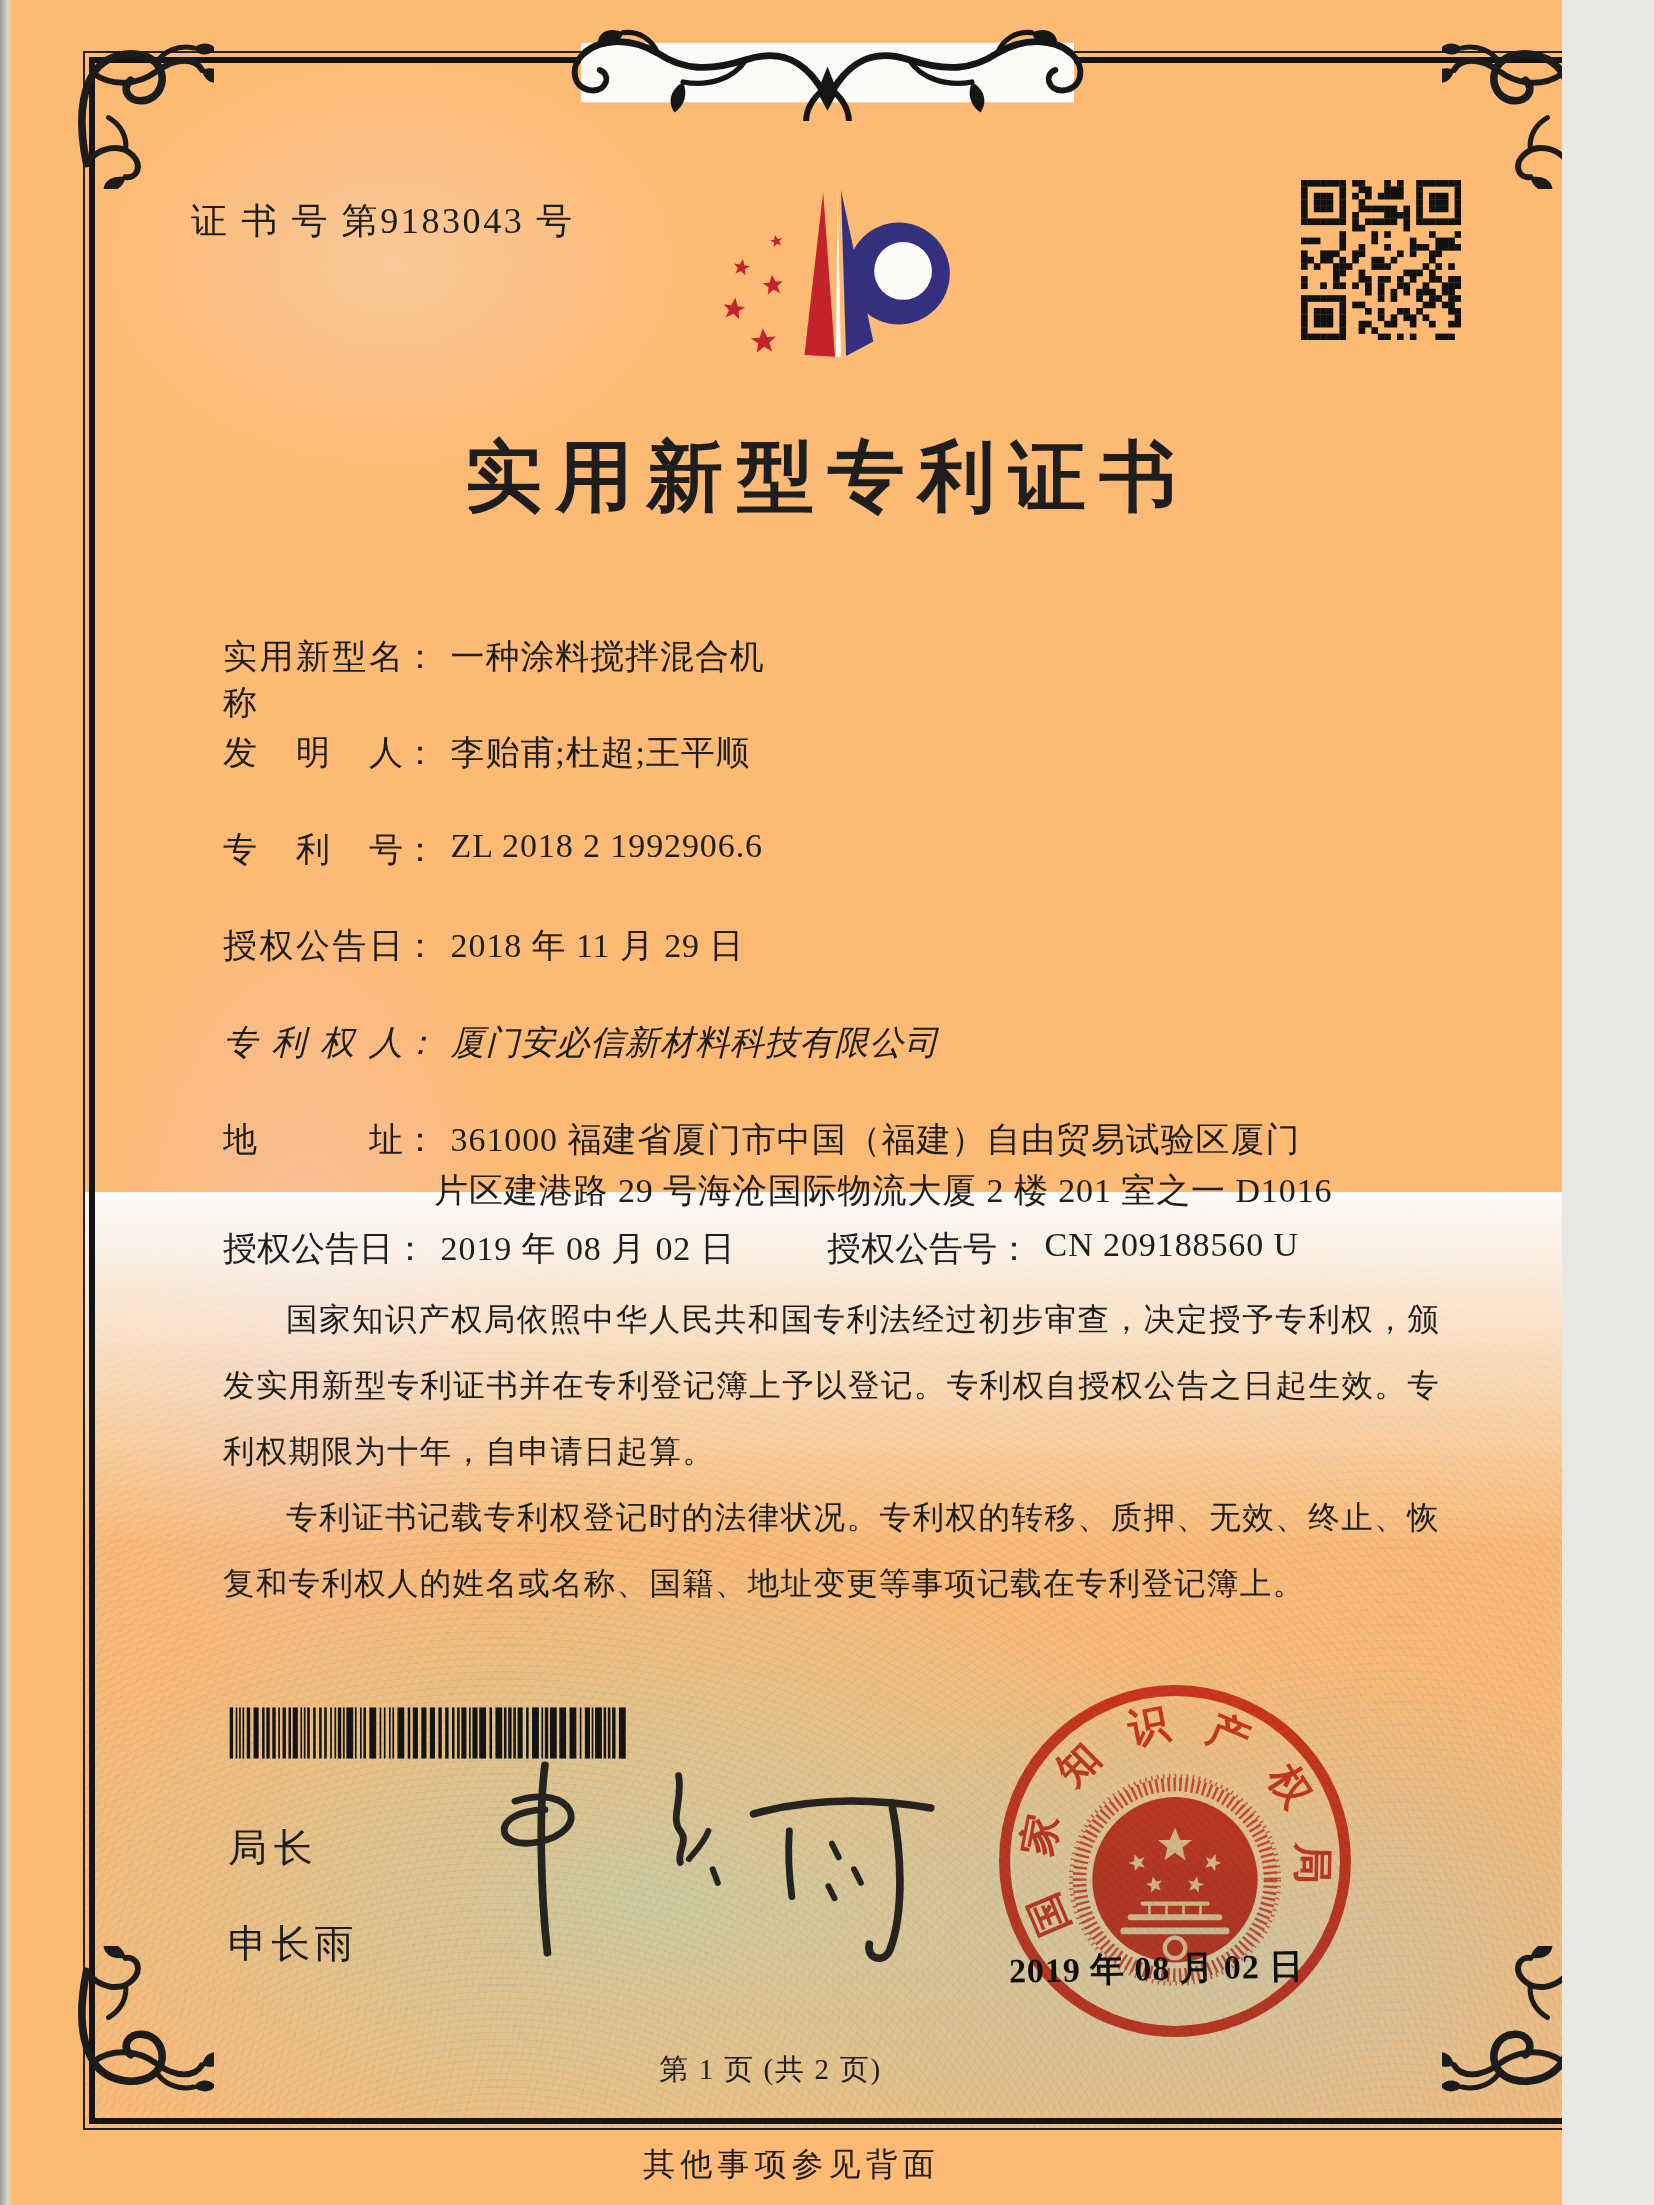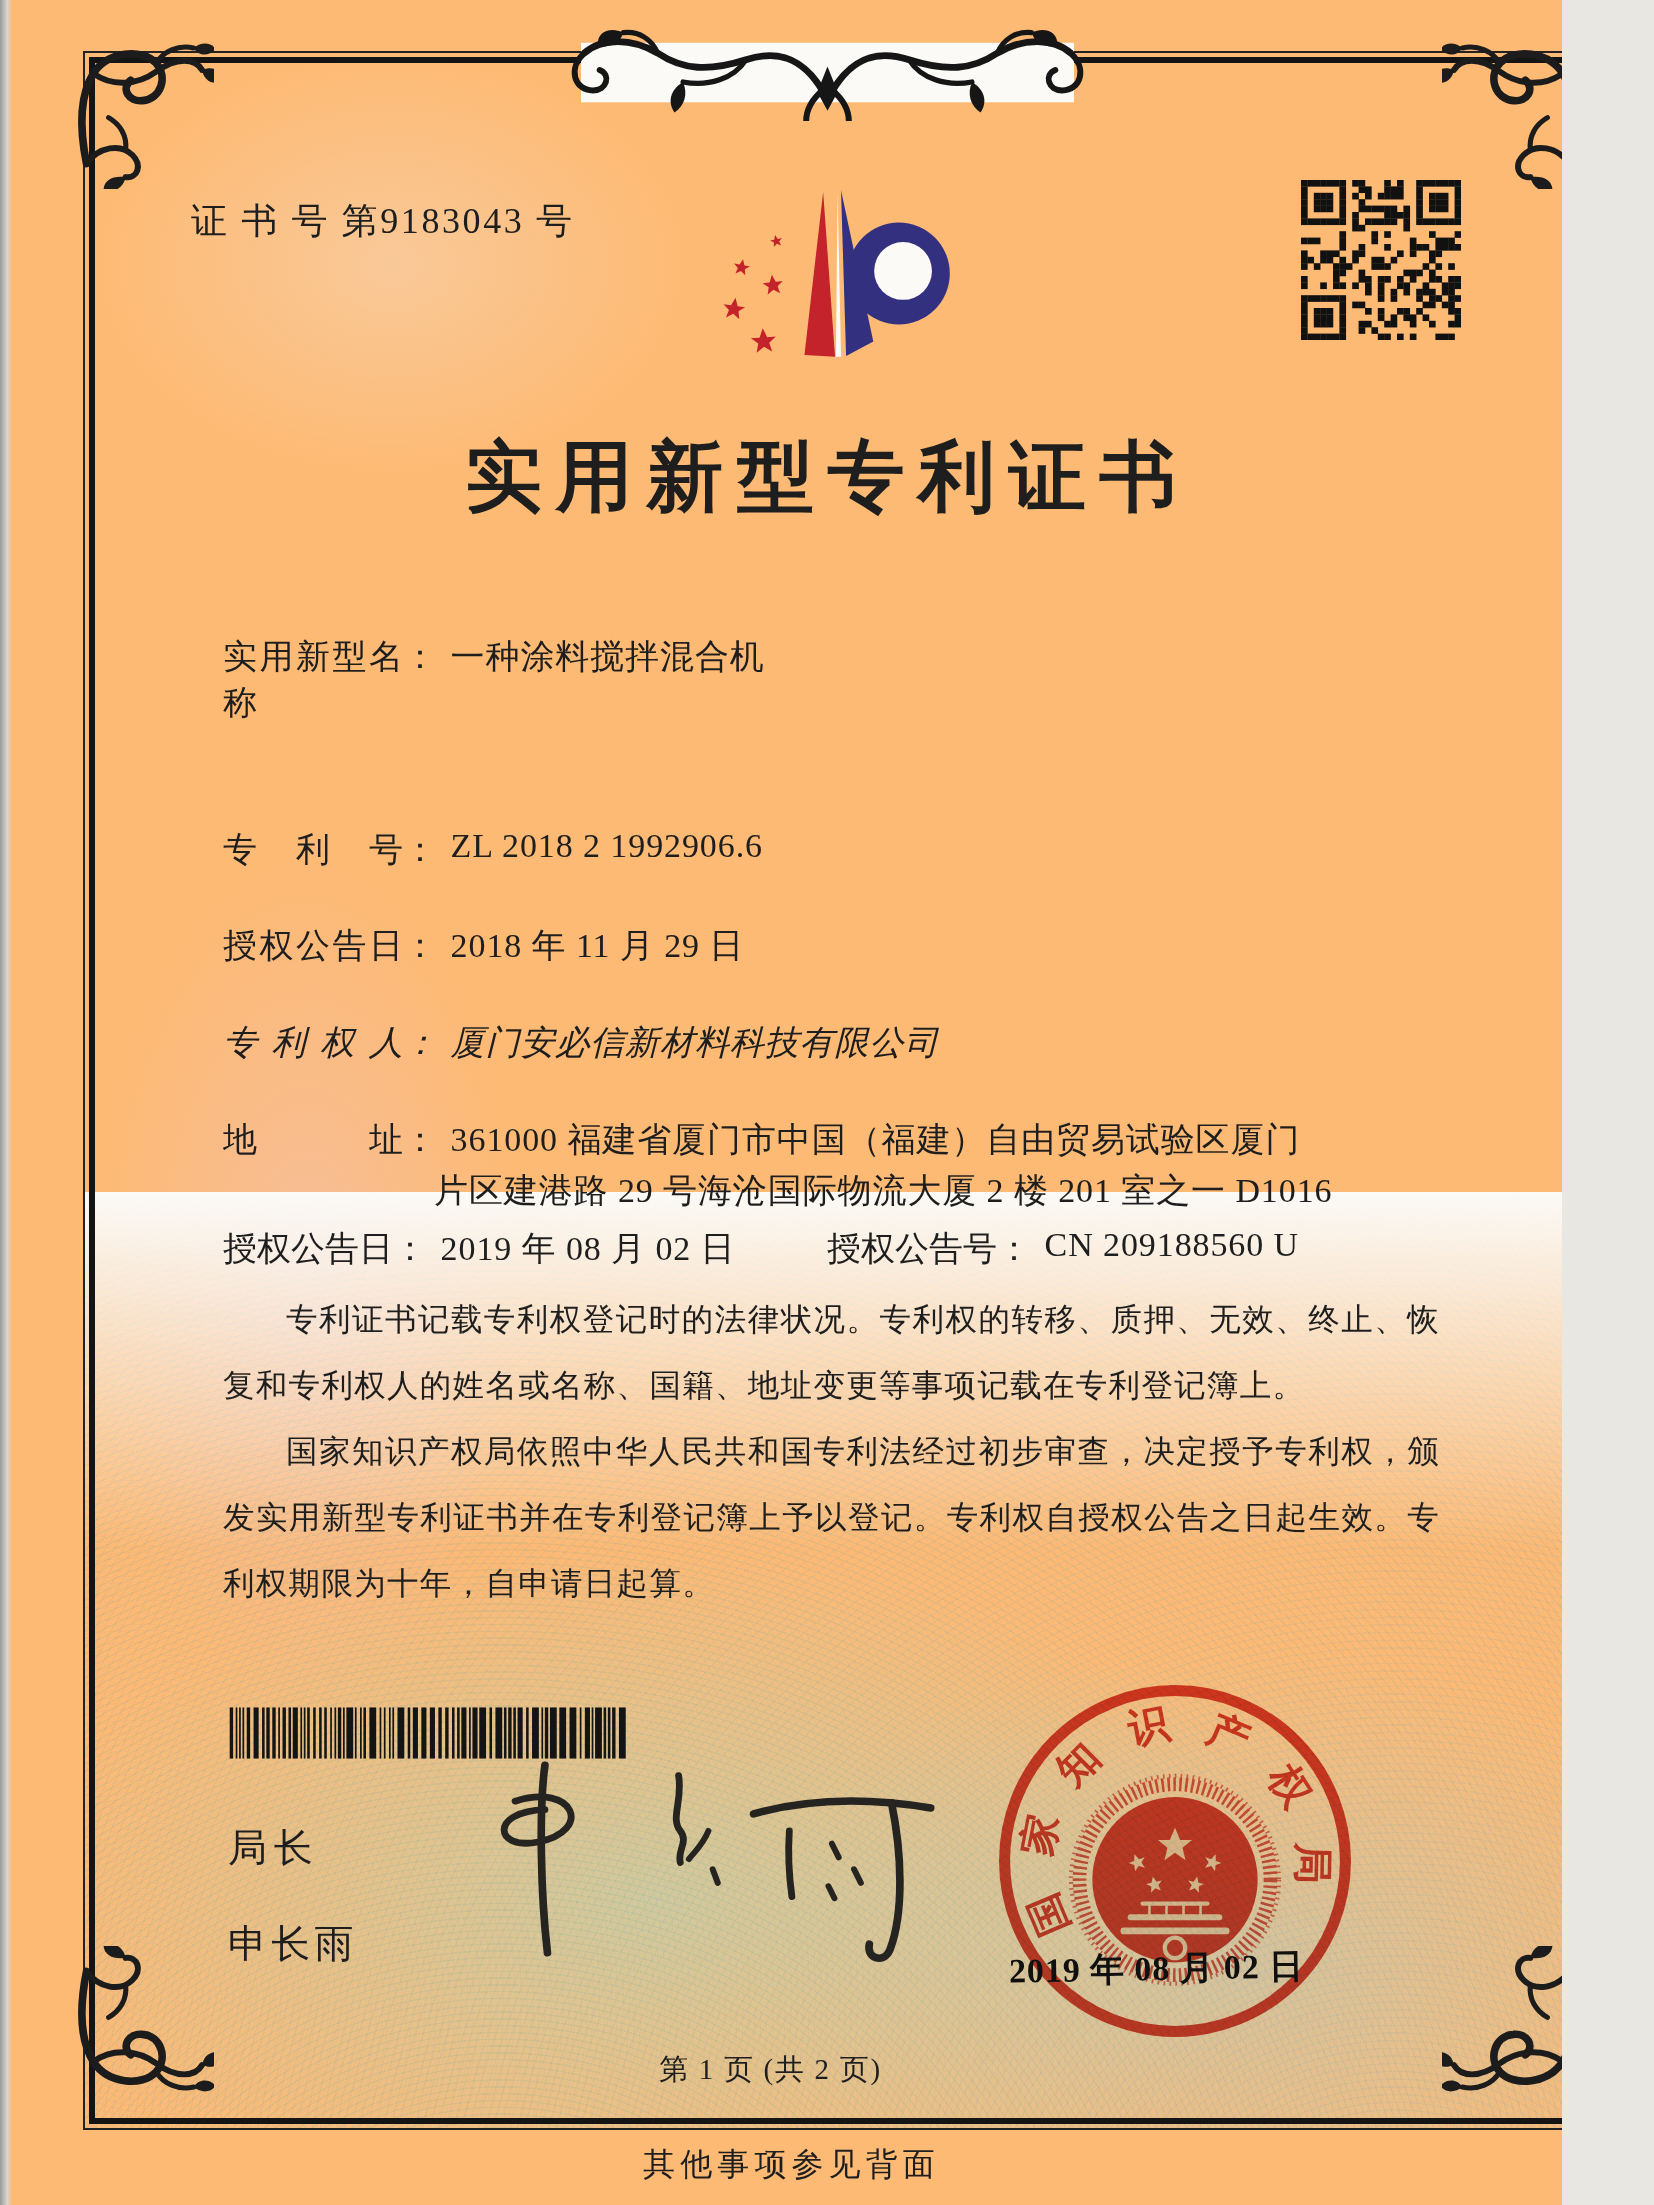--- a/index.html
+++ b/index.html
@@ -411,20 +411,23 @@
       <rect x="30.08" y="180.48" width="7.819999999999999" height="7.819999999999999" fill="#111"></rect>
       <rect x="37.599999999999994" y="180.48" width="7.819999999999999" height="7.819999999999999" fill="#111"></rect>
       <rect x="45.12" y="180.48" width="7.819999999999999" height="7.819999999999999" fill="#111"></rect>
     </svg>
 
   <div class="txt title">实用新型专利证书</div>
 
   <div class="row" style="top:634px;">
     <span class="lab">实用新型名称</span><span class="colon">：</span><span class="val">一种涂料搅拌混合机</span>
   </div>
+  <div class="row" style="top:730px;">
+    <span class="lab">发明人</span><span class="colon">：</span><span class="val">李贻甫;杜超;王平顺</span>
+  </div>
   <div class="row" style="top:827px;">
     <span class="lab">专利号</span><span class="colon">：</span><span class="val">ZL 2018 2 1992906.6</span>
   </div>
   <div class="row" style="top:923px;">
     <span class="lab">授权公告日</span><span class="colon">：</span><span class="val">2018 年 11 月 29 日</span>
   </div>
   <div class="row" style="top:1020px;font-style:italic;">
     <span class="lab">专利权人</span><span class="colon">：</span><span class="val">厦门安必信新材料科技有限公司</span>
   </div>
 
@@ -434,22 +437,22 @@
   <div class="txt addr2" style="top:1168px;">片区建港路 29 号海沧国际物流大厦 2 楼 201 室之一 D1016</div>
 
   <div class="row" style="top:1226px;text-align:right;">
     <span>授权公告日</span><span class="colon">：</span><span class="val">2019 年 08 月 02 日</span>
     <span class="grant2">
       <span>授权公告号</span><span class="colon">：</span><span class="val">CN 209188560 U</span>
     </span>
   </div>
 
   <div class="paras">
+    <p>国家知识产权局依照中华人民共和国专利法经过初步审查，决定授予专利权，颁发实用新型专利证书并在专利登记簿上予以登记。专利权自授权公告之日起生效。专利权期限为十年，自申请日起算。</p>
     <p>专利证书记载专利权登记时的法律状况。专利权的转移、质押、无效、终止、恢复和专利权人的姓名或名称、国籍、地址变更等事项记载在专利登记簿上。</p>
-    <p>国家知识产权局依照中华人民共和国专利法经过初步审查，决定授予专利权，颁发实用新型专利证书并在专利登记簿上予以登记。专利权自授权公告之日起生效。专利权期限为十年，自申请日起算。</p>
   </div>
 
   <svg id="barcode" class="abs" style="left:228px;top:1704px;" width="402" height="58" viewBox="0 0 472 68">
       <rect x="2" y="4" width="4" height="60" fill="#141414"></rect>
       <rect x="9" y="4" width="2" height="60" fill="#141414"></rect>
       <rect x="13" y="4" width="2" height="60" fill="#141414"></rect>
       <rect x="17" y="4" width="2" height="60" fill="#141414"></rect>
       <rect x="22" y="4" width="4" height="60" fill="#141414"></rect>
       <rect x="30" y="4" width="6" height="60" fill="#141414"></rect>
       <rect x="40" y="4" width="3" height="60" fill="#141414"></rect>

